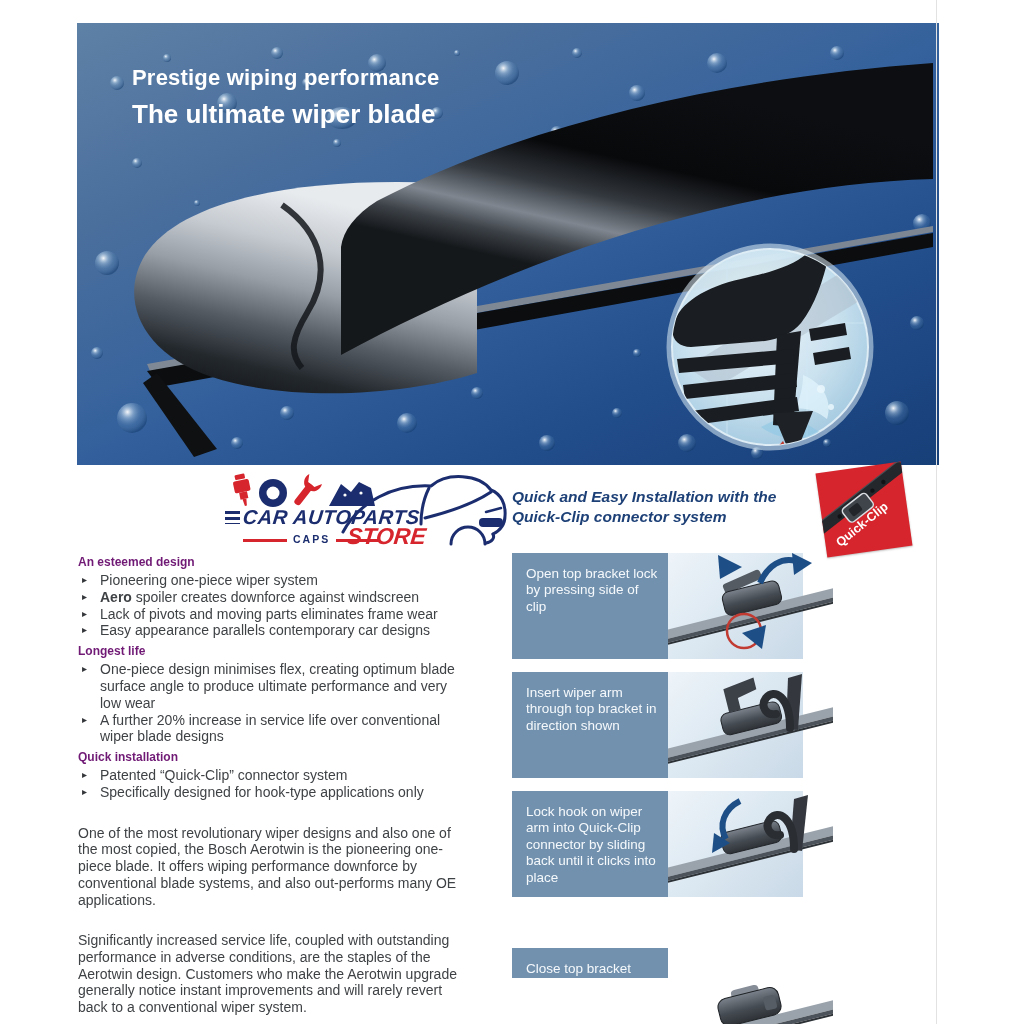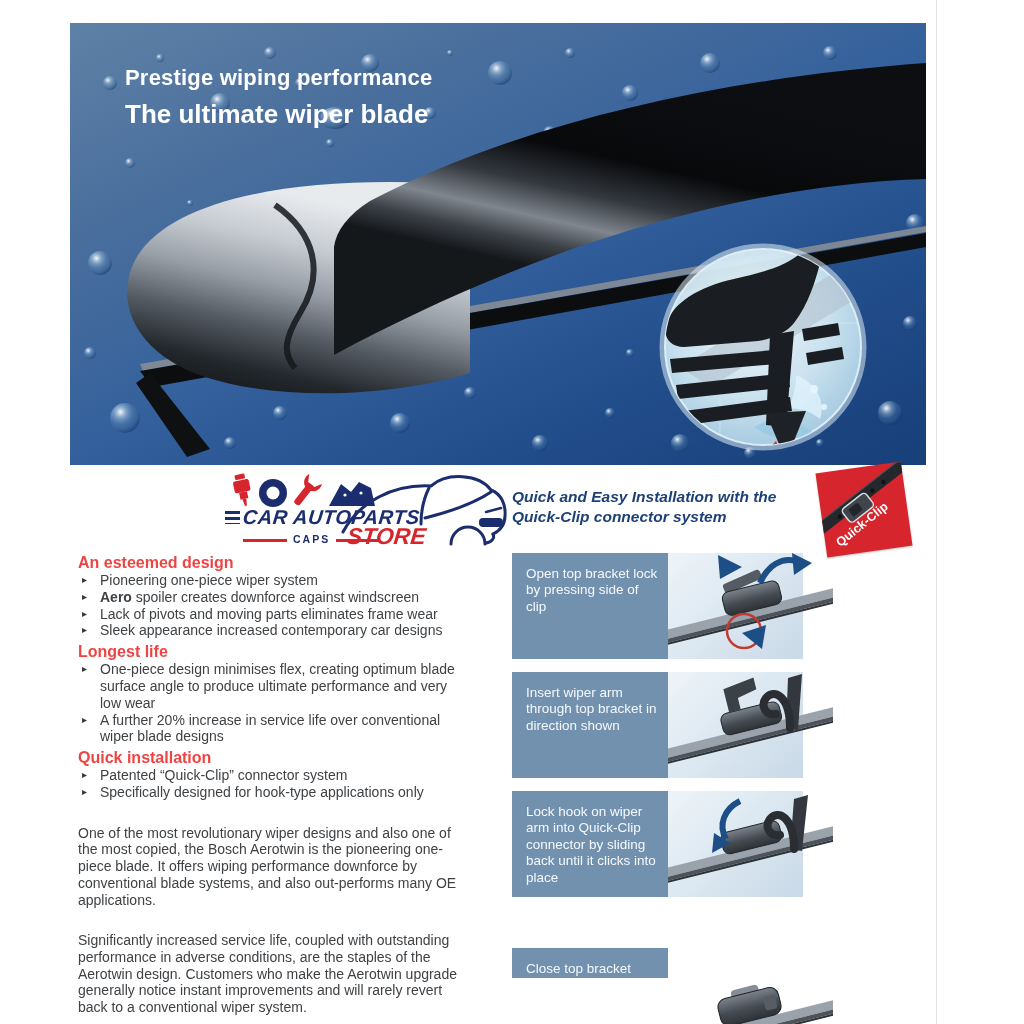--- a/index.html
+++ b/index.html
@@ -1,41 +1,41 @@
 <!DOCTYPE html>
 <html><head>
 <meta charset="utf-8">
 <style>
   html,body{margin:0;padding:0;background:#ffffff;}
   .page{position:relative;width:1024px;height:1024px;background:#ffffff;overflow:hidden;
         font-family:"Liberation Sans","DejaVu Sans",sans-serif;}
   .page-edge{position:absolute;left:936px;top:0;width:1px;height:1024px;background:#e2e2e2;}
 
   
-  .hero{position:absolute;left:70px;top:23px;width:856px;height:442px;overflow:hidden;
-        background:linear-gradient(155deg,#5e81a6 0%,#4a6f9d 25%,#33609c 52%,#224e8c 74%,#173f78 100%);}
+  .hero{position:absolute;left:77px;top:23px;width:856px;height:442px;overflow:hidden;
+        background:linear-gradient(155deg,#5e81a6 0%,#4a6f9d 25%,#33609c 52%,#224e8c 74%,#173f78 100%);padding-left:6px;}
   .hero svg{position:absolute;left:0;top:0;}
   .hero-text{position:absolute;left:55px;top:42px;color:#ffffff;z-index:5;}
   .hero-headline{font-size:22px;font-weight:bold;letter-spacing:.2px;}
   .hero-subheadline{font-size:26px;font-weight:700;margin-top:8px;}
 
   
   .logo{position:absolute;left:195px;top:468px;width:312px;height:92px;}
   .logo svg{position:absolute;left:0;top:0;}
   .logo-line1{position:absolute;left:30px;top:38px;display:flex;align-items:center;}
   .speedlines{display:inline-block;width:15px;height:13px;margin-right:3px;
       background:repeating-linear-gradient(#1b2d6e 0 3px,transparent 3px 6px);}
   .logo-name-top{font-size:20px;font-weight:800;font-style:italic;color:#1b2d6e;letter-spacing:.5px;transform:skewX(-6deg);}
   .logo-caps{position:absolute;left:42px;top:65px;font-size:10.5px;font-weight:bold;color:#1b2d6e;letter-spacing:2px;white-space:nowrap;}
   .logo-caps::before,.logo-caps::after{content:"";display:inline-block;width:44px;height:3px;background:#d6252c;vertical-align:middle;margin:0 6px;}
   .logo-store{position:absolute;left:152px;top:55px;font-size:23px;font-weight:800;font-style:italic;color:#d6252c;transform:skewX(-6deg);}
 
   
   .features{position:absolute;left:78px;top:550px;width:392px;color:#3f4245;}
-  .features h3{margin:3px 0 0;font-size:16px;line-height:19px;color:#ef4444;}
+  .features h3{margin:3px 0 0;font-size:12px;line-height:19px;color:#701a75;}
   .features ul{margin:0;padding:0;list-style:none;}
   .features li{position:relative;padding-left:22px;font-size:14px;line-height:16.8px;}
   .bullet-marker{position:absolute;left:4px;top:0;font-size:10px;line-height:16.8px;color:#33363a;}
   .features p{margin:24px 0 0;font-size:14px;line-height:16.7px;}
 
   
   .install-heading{position:absolute;left:512px;top:487px;width:300px;
       font-size:15.5px;font-weight:bold;line-height:20px;color:#1d4077;font-style:italic;}
   .badge{position:absolute;left:821px;top:467px;width:86px;height:85px;background:#d6252c;
       transform:rotate(-8deg);overflow:hidden;box-shadow:0 1px 2px rgba(0,0,0,.25);}
@@ -225,21 +225,21 @@
     <div class="logo-caps">CAPS</div>
     <div class="logo-store">STORE</div>
   </div>
 
   <div class="features">
     <h3>An esteemed design</h3>
     <ul>
       <li><span class="bullet-marker">▸</span><b></b><span>Pioneering one-piece wiper system</span></li>
       <li><span class="bullet-marker">▸</span><b>Aero</b><span> spoiler creates downforce against windscreen</span></li>
       <li><span class="bullet-marker">▸</span><b></b><span>Lack of pivots and moving parts eliminates frame wear</span></li>
-      <li><span class="bullet-marker">▸</span><b></b><span>Sleek appearance increased contemporary car designs</span></li>
+      <li><span class="bullet-marker">▸</span><b></b><span>Easy appearance parallels contemporary car designs</span></li>
     </ul>
     <h3>Longest life</h3>
     <ul>
       <li><span class="bullet-marker">▸</span><b></b><span>One-piece design minimises flex, creating optimum blade surface angle to produce ultimate performance and very low wear</span></li>
       <li><span class="bullet-marker">▸</span><b></b><span>A further 20% increase in service life over conventional wiper blade designs</span></li>
     </ul>
     <h3>Quick installation</h3>
     <ul>
       <li><span class="bullet-marker">▸</span><b></b><span>Patented “Quick-Clip” connector system</span></li>
       <li><span class="bullet-marker">▸</span><b></b><span>Specifically designed for hook-type applications only</span></li>

